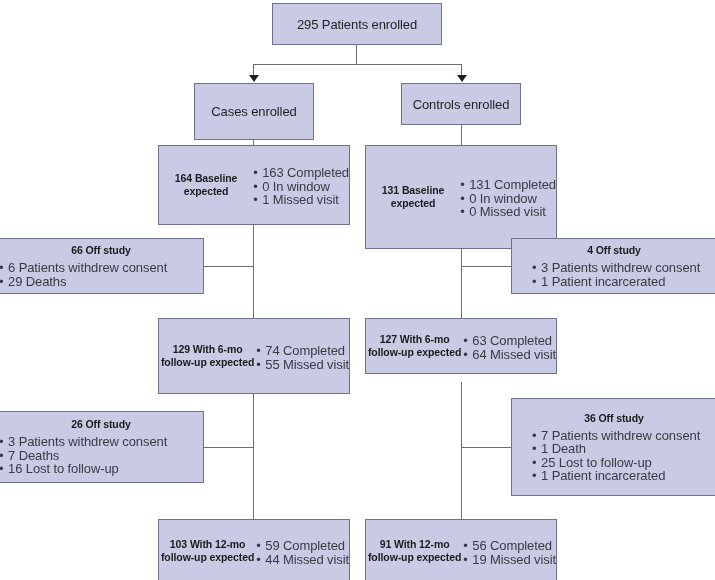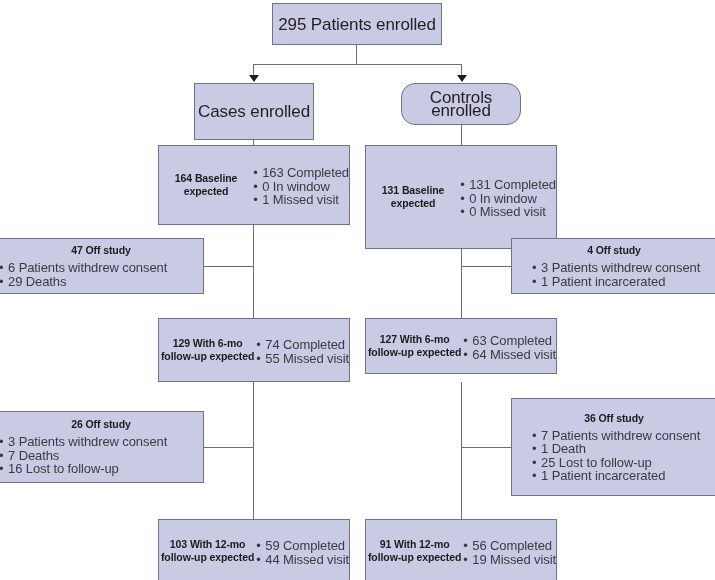--- a/index.html
+++ b/index.html
@@ -91,36 +91,36 @@
     text-align: left;
   }
 
   
   .box.plain {
     align-items: center;
     justify-content: center;
   }
   .box.plain .title {
     font-weight: normal;
-    font-size: 17px;
+    font-size: 13px;
     color: #231f20;
   }
 
   
   #box-enrolled   { left: 272px; top: 3px;   width: 170px; height: 42px; }
   #box-cases      { left: 194px; top: 83px;  width: 120px; height: 57px; }
-  #box-controls   { left: 401px; top: 83px;  width: 120px; height: 42px; border-radius: 14px; }
+  #box-controls   { left: 401px; top: 83px;  width: 120px; height: 42px; }
 
   #box-base-case  { left: 158px; top: 145px; width: 192px; height: 80px; }
   #box-base-ctrl  { left: 365px; top: 145px; width: 192px; height: 104px; }
 
   #box-off1-left  { left: -2px;  top: 238px; width: 206px; height: 56px; }
   #box-off1-right { left: 511px; top: 238px; width: 206px; height: 56px; }
 
-  #box-m6-case    { left: 158px; top: 318px; width: 192px; height: 64px; }
+  #box-m6-case    { left: 158px; top: 318px; width: 192px; height: 76px; }
   #box-m6-ctrl    { left: 365px; top: 318px; width: 192px; height: 56px; }
 
   #box-off2-left  { left: -2px;  top: 411px; width: 206px; height: 72px; }
   #box-off2-right { left: 511px; top: 398px; width: 206px; height: 98px; }
 
   #box-m12-case   { left: 158px; top: 519px; width: 192px; height: 64px; }
   #box-m12-ctrl   { left: 365px; top: 519px; width: 192px; height: 64px; }
 
   #box-off1-left .title,
   #box-off2-left .title,
@@ -189,21 +189,21 @@
   <div class="box bullets-center" id="box-base-ctrl">
     <div class="title">131 Baseline expected</div>
     <ul>
         <li>131 Completed</li>
         <li>0 In window</li>
         <li>0 Missed visit</li>
       </ul>
   </div>
 
   <div class="box bullets-left" id="box-off1-left">
-    <div class="title">47 Off study</div>
+    <div class="title">66 Off study</div>
     <ul>
         <li>6 Patients withdrew consent</li>
         <li>29 Deaths</li>
       </ul>
   </div>
 
   <div class="box bullets-left" id="box-off1-right">
     <div class="title">4 Off study</div>
     <ul>
         <li>3 Patients withdrew consent</li>

